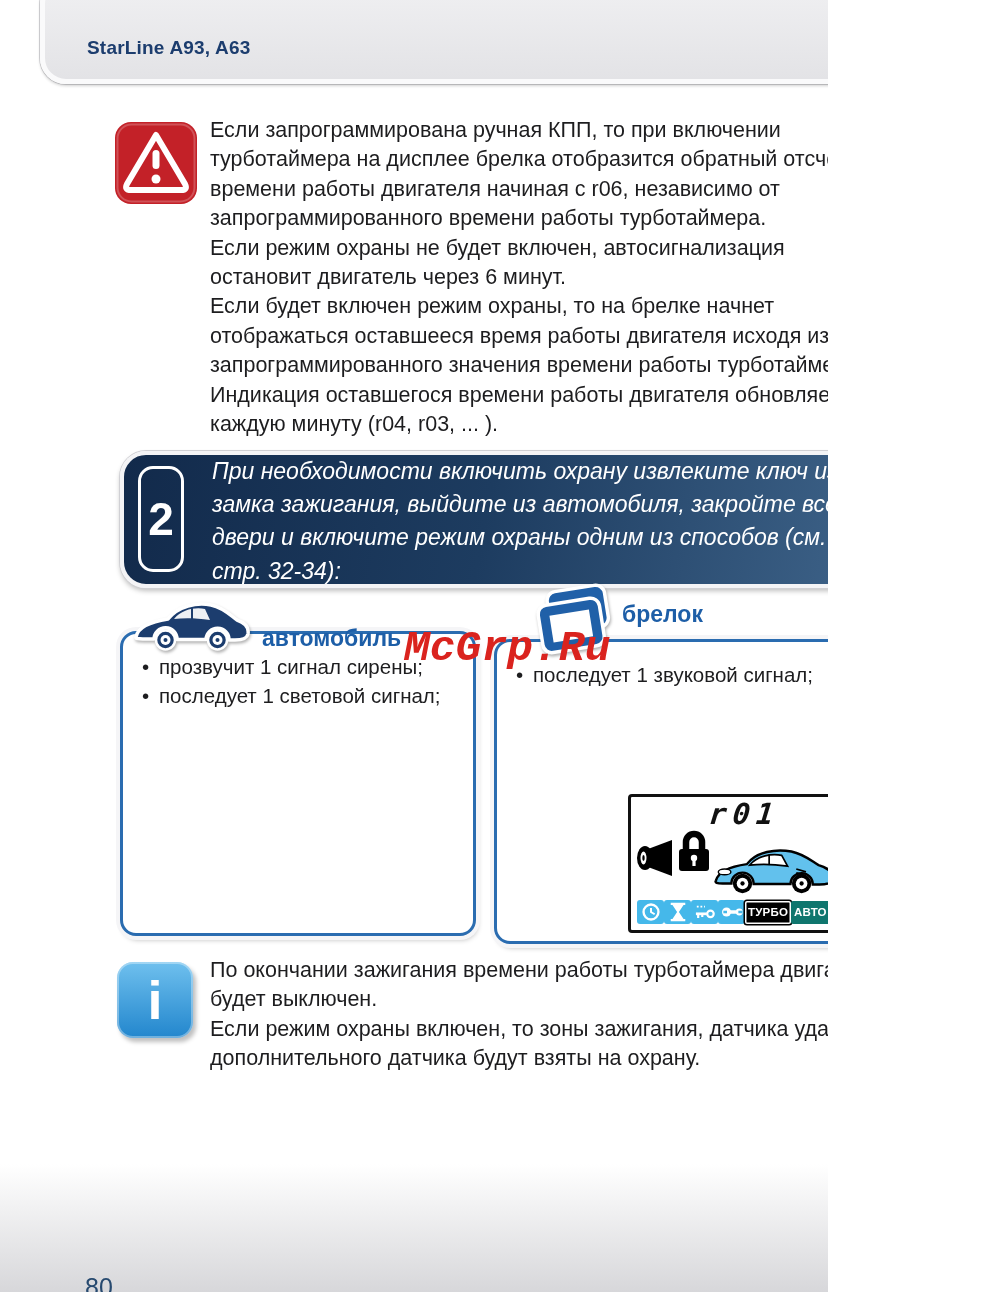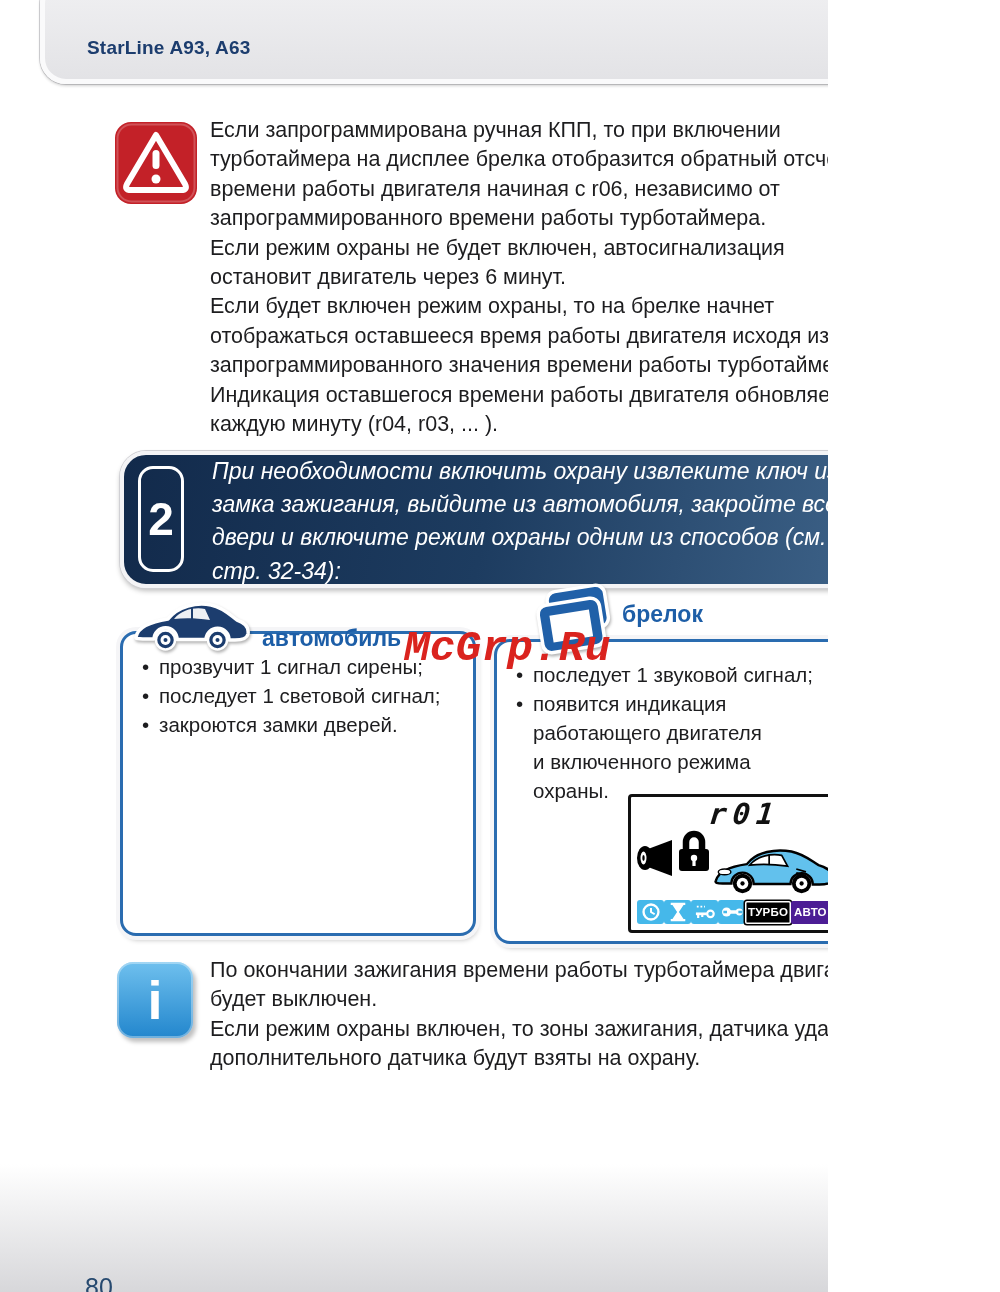--- a/index.html
+++ b/index.html
@@ -94,21 +94,21 @@
   .lcd-ic {
     width:27px; height:24px; background:#45b8ea; border-radius:3px;
     display:flex; align-items:center; justify-content:center; flex:0 0 auto;
   }
   .lcd-badge {
     height:23px; box-sizing:border-box; padding:0 3px; border-radius:2px;
     display:flex; align-items:center; justify-content:center;
     font-size:11.5px; font-weight:bold; color:#fff; letter-spacing:0.2px; flex:0 0 auto;
   }
   .lcd-badge.turbo { background:#000; box-shadow:inset 0 0 0 1.5px #fff, 0 0 0 1.5px #000; }
-  .lcd-badge.blue  { background:#4c1d95; }
+  .lcd-badge.blue  { background:#0f766e; }
 
   
   .info-icon {
     position:absolute; left:117px; top:962px; width:76px; height:76px;
     border-radius:16px; background:linear-gradient(180deg,#6fc0ee 0%,#2286cd 100%);
     box-shadow:inset 0 0 0 2px rgba(255,255,255,0.35), 3px 4px 4px rgba(0,0,0,0.25);
     display:flex; align-items:center; justify-content:center;
     color:#fff; font-weight:bold; font-size:54px; line-height:1;
   }
   .info-text {
@@ -185,26 +185,24 @@
         <rect x="9" y="18" width="62" height="48" rx="9" fill="#2060a8" stroke="#fff" stroke-width="3.5"></rect>
         <rect x="20" y="29" width="40" height="27" fill="#fff"></rect>
       </g>
     </svg>
   </div>
   <div class="col-title fob-t">брелок</div>
 
   <div class="cbox left">
     <div class="bullet">прозвучит 1 сигнал сирены;</div>
     <div class="bullet">последует 1 световой сигнал;</div>
-    <div class="bullet">закроются замки дверей.</div>
   </div>
 
   <div class="cbox right">
     <div class="bullet">последует 1 звуковой сигнал;</div>
-    <div class="bullet narrow">появится индикация работающего двигателя и включенного режима охраны.</div>
 
     <div class="lcd">
       <div class="lcd-value">r01</div>
 
       <div class="lcd-speaker">
         <svg width="40" height="38" viewBox="0 0 40 38">
           <path d="M12 10 L36 1 L36 37 L12 28 Z" fill="#000"></path>
           <ellipse cx="9" cy="19" rx="8" ry="12" fill="#000"></ellipse>
           <ellipse cx="7.5" cy="19" rx="3" ry="6.5" fill="#fff"></ellipse>
           <ellipse cx="7.5" cy="19" rx="1.2" ry="3" fill="#000"></ellipse>

